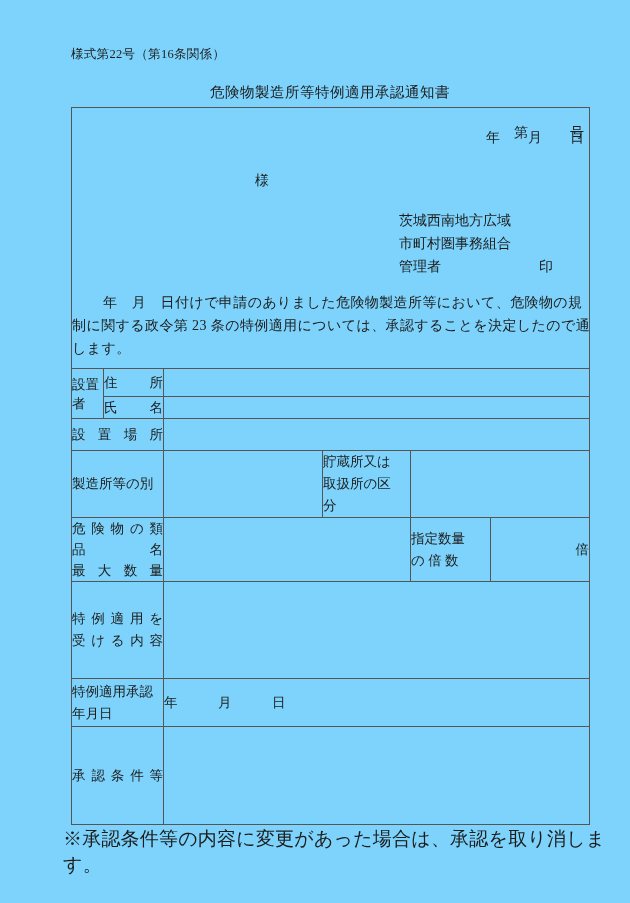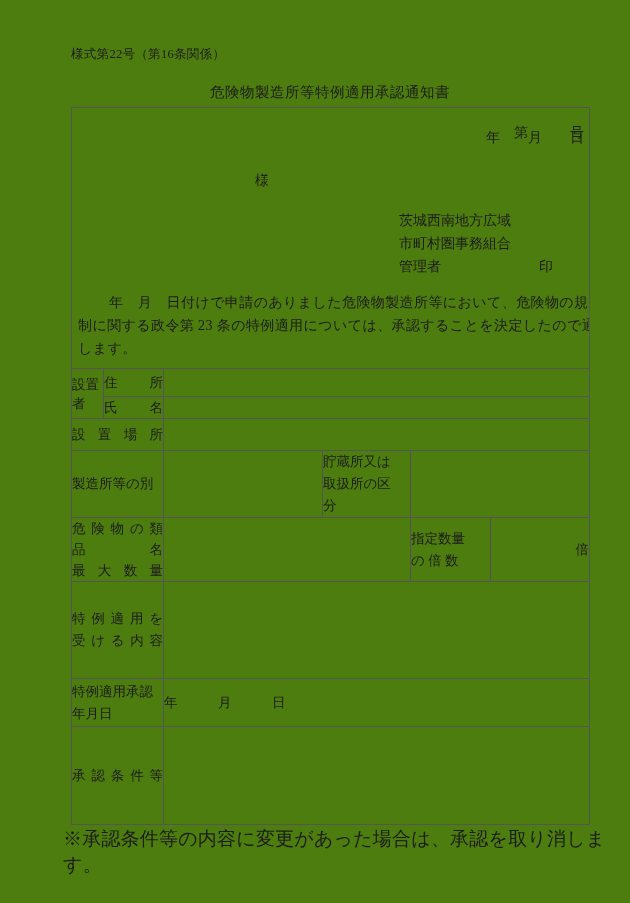--- a/index.html
+++ b/index.html
@@ -4,21 +4,21 @@
 <style>
   html,body{margin:0;padding:0;}
   body{
     width:630px;height:903px;
     background:#e8e8e8;
     font-family:"Liberation Serif","DejaVu Serif",serif;
     color:#1c1c1c;
   }
   .page{
     position:relative;width:630px;height:903px;
-    background:#4d7c0f;overflow:hidden;
+    background:#7dd3fc;overflow:hidden;
   }
   .form-no{
     position:absolute;left:71px;top:46px;
     font-size:12.5px;letter-spacing:0.3px;
   }
   .doc-title{
     position:absolute;left:71px;top:83px;width:518px;
     text-align:center;font-size:14.5px;letter-spacing:0.5px;
   }
   table.grid{
@@ -35,21 +35,21 @@
   
   
   td.head{position:relative;height:260px;vertical-align:top;font-size:14px;}
   .doc-number{position:absolute;right:5px;top:16px;font-size:14px;}
   .issue-date{position:absolute;right:5px;top:21px;font-size:14px;}
   .addressee{position:absolute;left:183px;top:64px;font-size:14px;}
   .sender{position:absolute;left:327px;top:101px;font-size:14px;line-height:23px;}
   .mgr-row{position:relative;width:170px;}
   .seal{position:absolute;left:140px;top:0;}
   .notice-body{
-    position:absolute;left:6px;top:183px;width:508px;
+    position:absolute;left:0;top:183px;width:508px;
     font-size:14px;line-height:23px;letter-spacing:0.4px;white-space:nowrap;
   }
   .notice-body .l1{text-indent:31px;}
   
   .j{text-align:justify;text-align-last:justify;}
   .pre{white-space:pre-line;}
   td.lab{padding:0 3px 0 5px;}
   td.sublab{padding:0 3px 0 10px;}
   td.vert{
     text-align:left;line-height:19px;padding:2px 9px;

